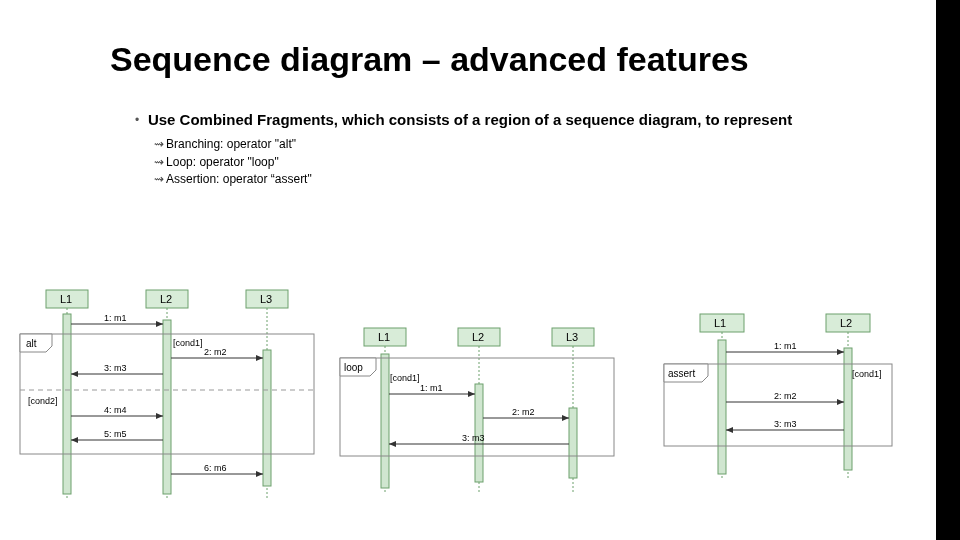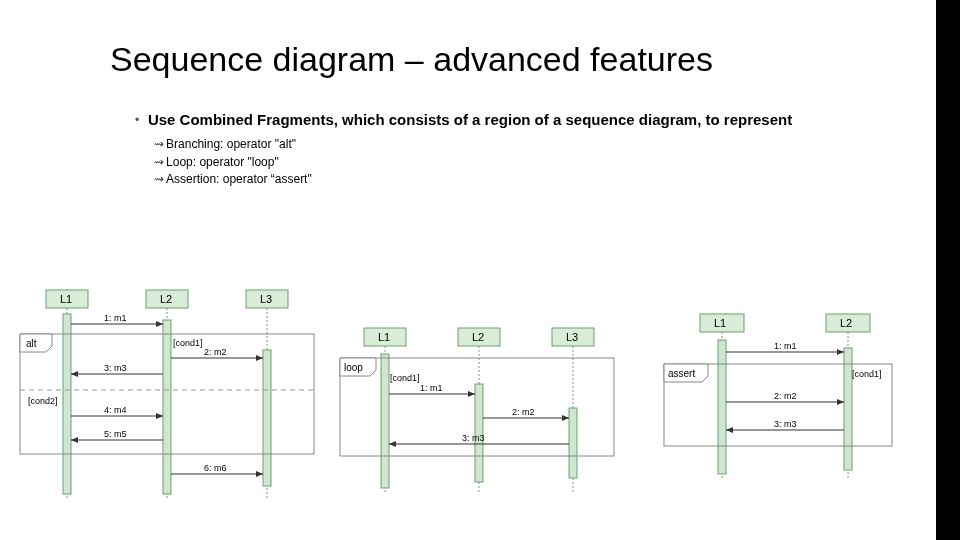--- a/index.html
+++ b/index.html
@@ -1,18 +1,18 @@
 <!DOCTYPE html>
 <html><head>
 <meta charset="utf-8">
 <style>
   html,body{margin:0;padding:0;width:960px;height:540px;background:#fff;font-family:Arial,Helvetica,sans-serif;color:#000;overflow:hidden}
   .rightbar{position:absolute;right:0;top:0;width:24px;height:540px;background:#000}
   .slide{position:absolute;left:0;top:0;right:24px;bottom:0}
-  .title{position:absolute;left:110px;top:40px;font-size:34px;font-weight:400}
+  .title{position:absolute;left:110px;top:40px;font-size:34px;font-weight:700}
   .body{position:absolute;left:130px;top:110px;right:52px;font-size:14px}
   .b1{font-weight:700;font-size:15px;line-height:1.35}
   .dot{display:inline-block;width:14px;text-align:center;color:#555;font-size:12px;vertical-align:top;margin-top:3px}
   .sub{margin-left:24px;font-size:14px;line-height:1.45}
   .link{font-family:Arial;font-size:12px}
   .link:before{content:"\21dd";color:#444;margin-right:2px}
 
   .figs{position:absolute;left:18px;right:44px;top:290px;height:210px}
   svg{overflow:visible}
   .head{fill:#d8ecd8;stroke:#6da06d;stroke-width:1}

